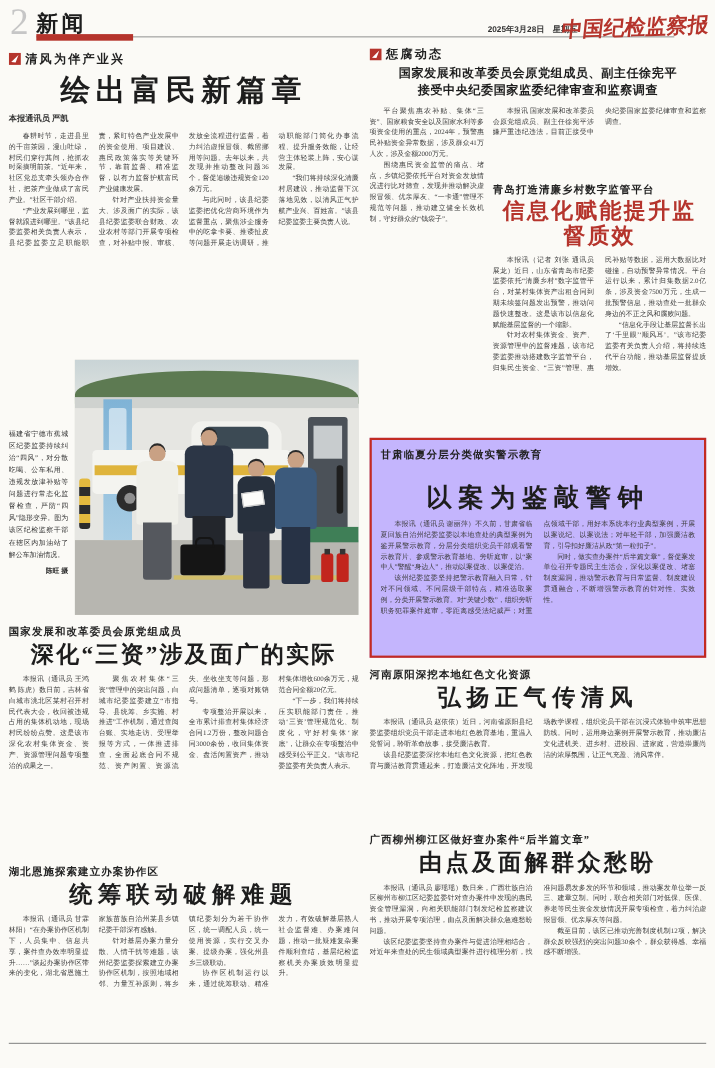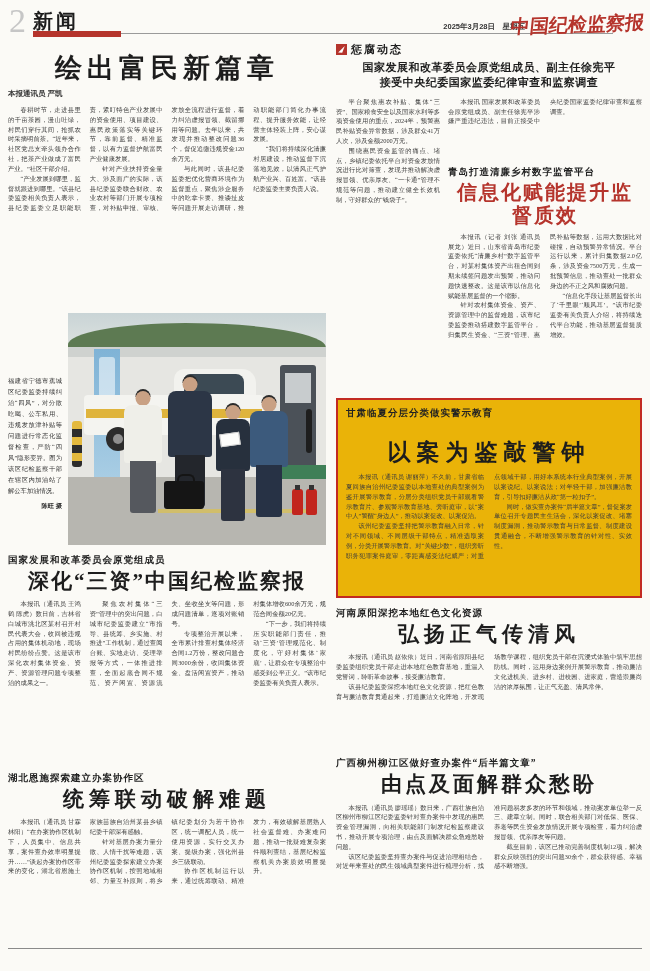--- a/index.html
+++ b/index.html
@@ -81,21 +81,21 @@
   .person .torso{position:absolute;left:0;top:14px;width:100%;height:58px;border-radius:8px 8px 3px 3px;}
   .person .legs{position:absolute;left:15%;top:70px;width:70%;height:52px;background:#23262c;border-radius:0 0 3px 3px;}
   .paper{left:152px;top:120px;width:20px;height:13px;background:#fdfdfb;border:1px solid #ccc;transform:rotate(-8deg);}
   .case{left:96px;top:168px;width:40px;height:28px;background:#151515;border-radius:3px;}
   .case:before{content:"";position:absolute;left:13px;top:-7px;width:14px;height:8px;border:2px solid #151515;border-bottom:none;border-radius:6px 6px 0 0;}
 
   
   .rrow{display:flex;gap:8px;margin-top:6px;}
   .narrowcol{width:104px;flex:0 0 104px;height:278px;}
   .rmain{flex:1;}
-  .redbox{border:2px solid #c22a22;margin-top:8px;padding:7px 8px 6px;background:#eab308;}
+  .redbox{border:2px solid #c22a22;margin-top:8px;padding:7px 8px 6px;background:#c4b5fd;}
   .redbox .hl{font-size:23px;letter-spacing:6px;margin-top:3px;}
 
   .sec{margin-top:9px;}
 
   
   .ftr-rule{position:absolute;left:8px;top:948px;width:634px;height:1px;background:#8a8a8a;}
   .ftr{position:absolute;left:0;top:955px;width:650px;text-align:center;font-size:7.5px;font-weight:bold;color:#222;font-family:var(--sans);}
 </style>
 </head>
 <body>
@@ -106,20 +106,27 @@
     <div class="pageno">2</div>
     <div class="section">新闻</div>
     <div class="rule"></div>
     <div class="redbar"></div>
     <div class="date"><span>2025年3月28日</span>　<span>星期五</span></div>
     <div class="masthead">中国纪检监察报</div>
   </div>
 
   <div class="colL">
 
+    <div class="kicker-row">
+      <svg class="kicker-ico" viewBox="0 0 11 11">
+          <rect width="11" height="11" fill="#b5342c"></rect>
+          <path d="M2.2 8.4 L8.8 2 L6.2 8.8 Z" fill="#fff"></path>
+        </svg>
+      <span class="ktext">清风为伴产业兴</span>
+    </div>
     <div class="hl big">绘出富民新篇章</div>
     <div class="byline">本报通讯员 严凯</div>
     <div class="body cols4" style="height:200px;margin-top:6px;">
         <p>春耕时节，走进县里的千亩茶园，漫山吐绿，村民们穿行其间，抢抓农时采摘明前茶。“近年来，社区党总支牵头领办合作社，把茶产业做成了富民产业。”社区干部介绍。</p>
         <p>“产业发展到哪里，监督就跟进到哪里。”该县纪委监委相关负责人表示，县纪委监委立足职能职责，紧盯特色产业发展中的资金使用、项目建设、惠民政策落实等关键环节，靠前监督、精准监督，以有力监督护航富民产业健康发展。</p>
         <p>针对产业扶持资金量大、涉及面广的实际，该县纪委监委联合财政、农业农村等部门开展专项检查，对补贴申报、审核、发放全流程进行监督，着力纠治虚报冒领、截留挪用等问题。去年以来，共发现并推动整改问题36个，督促追缴违规资金120余万元。</p>
         <p>与此同时，该县纪委监委把优化营商环境作为监督重点，聚焦涉企服务中的吃拿卡要、推诿扯皮等问题开展走访调研，推动职能部门简化办事流程、提升服务效能，让经营主体轻装上阵，安心谋发展。</p>
         <p>“我们将持续深化清廉村居建设，推动监督下沉落地见效，以清风正气护航产业兴、百姓富。”该县纪委监委主要负责人说。</p>
       </div>
 
@@ -174,21 +181,21 @@
         </div>
         <div class="ph paper"></div>
         <div class="ph case"></div>
         <div class="ph ext" style="left:224px;top:176px;"></div>
         <div class="ph ext" style="left:238px;top:176px;"></div>
       </div>
     </div>
 
     <div class="sec">
       <div class="kicker-c">国家发展和改革委员会原党组成员</div>
-      <div class="hl mid">深化“三资”中国纪检监察报</div>
+      <div class="hl mid">深化“三资”涉及面广的实际</div>
       <div class="body cols4" style="height:166px;margin-top:6px;">
           <p>本报讯（通讯员 王鸿鹤 陈虎）数日前，吉林省白城市洮北区某村召开村民代表大会，收回被违规占用的集体机动地，现场村民纷纷点赞。这是该市深化农村集体资金、资产、资源管理问题专项整治的成果之一。</p>
           <p>聚焦农村集体“三资”管理中的突出问题，白城市纪委监委建立“市指导、县统筹、乡实施、村推进”工作机制，通过查阅台账、实地走访、受理举报等方式，一体推进排查，全面起底合同不规范、资产闲置、资源流失、坐收坐支等问题，形成问题清单，逐项对账销号。</p>
           <p>专项整治开展以来，全市累计排查村集体经济合同1.2万份，整改问题合同3000余份，收回集体资金、盘活闲置资产，推动村集体增收600余万元，规范合同金额20亿元。</p>
           <p>“下一步，我们将持续压实职能部门责任，推动‘三资’管理规范化、制度化，守好村集体‘家底’，让群众在专项整治中感受到公平正义。”该市纪委监委有关负责人表示。</p>
         </div>
     </div>
 
     <div class="sec" style="margin-top:7px;">
       <div class="kicker-c">湖北恩施探索建立办案协作区</div>

